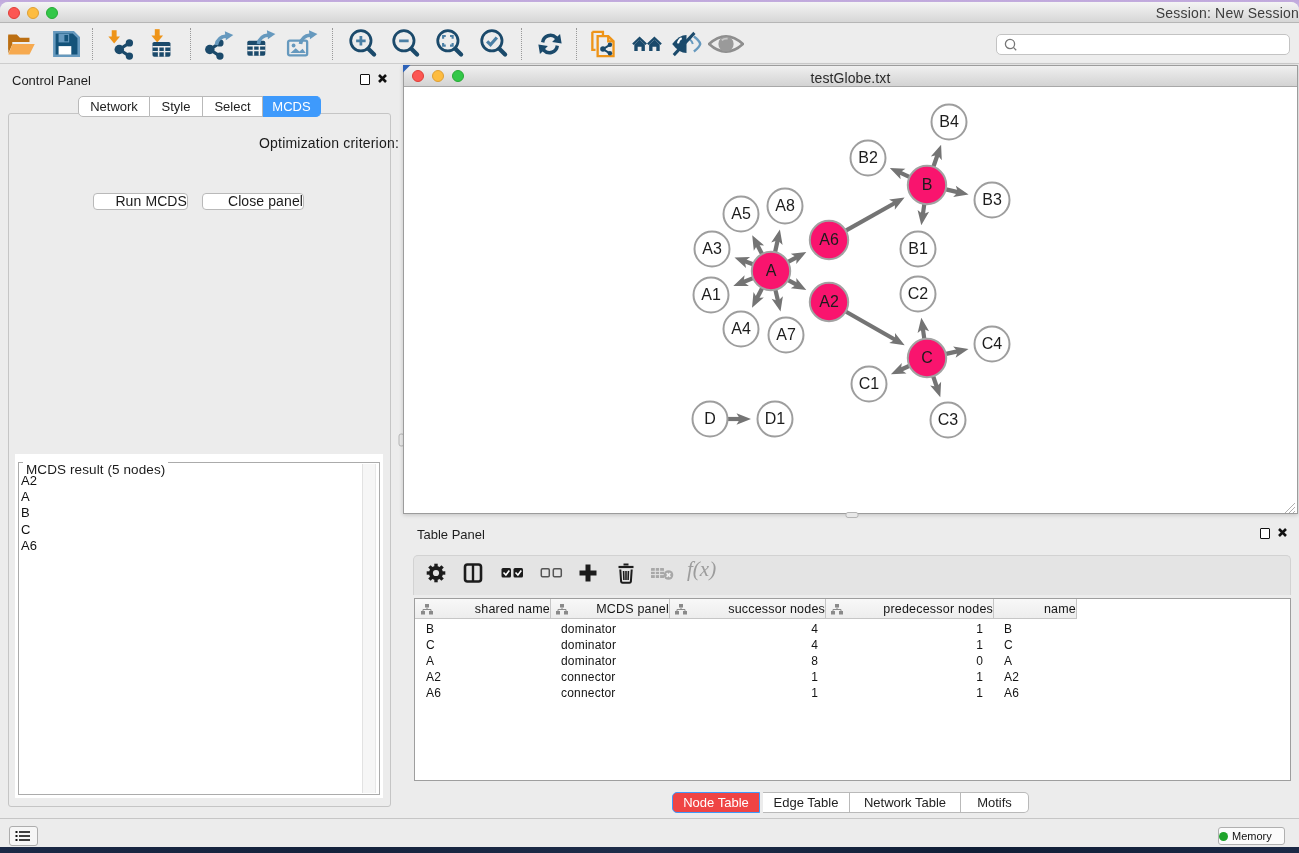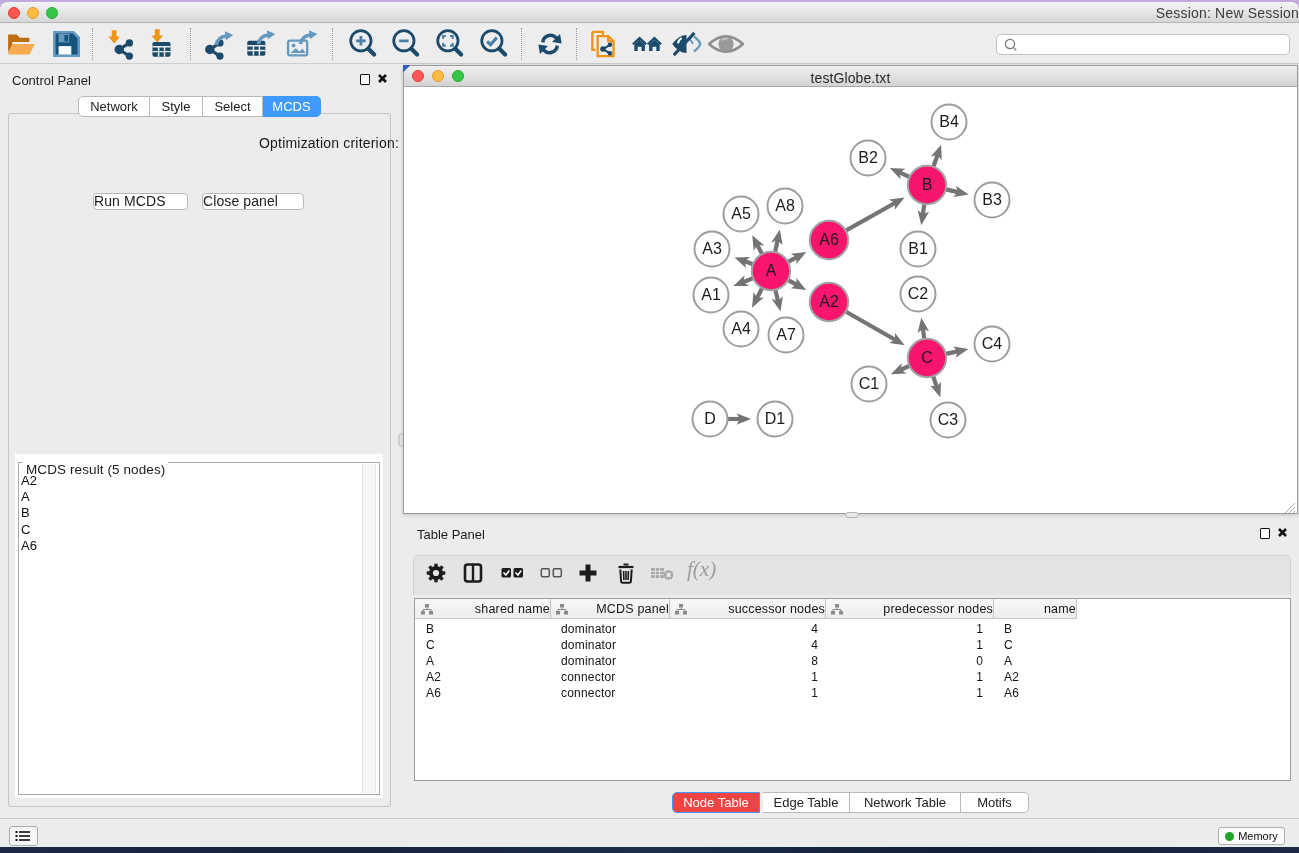--- a/index.html
+++ b/index.html
@@ -16,21 +16,21 @@
 
 #cp{left:0;top:63px;width:399px;height:753px}
 #cphead{left:12px;top:8px;font-size:13px;color:#1e1e1e}
 .sqicon{width:10px;height:11px;border:1.5px solid #111;border-radius:1px;background:#fff}
 .xicon{width:11px;height:11px}
 .tab{top:31px;height:21px;border:1px solid #b9b9b9;background:#fff;font-size:13px;color:#222;text-align:center;line-height:19px}
 #gbox{left:8px;top:48px;width:383px;height:694px;border:1px solid #c5c5c5;border-radius:3px}
 #optlab{left:0;top:70px;width:399px;text-align:right;font-size:14px;letter-spacing:0.2px;color:#1b1b1b}
 #combo{left:43px;top:95px;width:312px;height:20px;background:#fff;border:1px solid #b2b2b2;border-radius:5px;font-size:14px;letter-spacing:0.15px;color:#111;line-height:18px;padding-left:9px}
 #spin{right:-1px;top:-1px;width:21px;height:20px;border-radius:0 5px 5px 0;background:linear-gradient(#6ab2fb,#2f80ee)}
-.btn{top:128px;height:17px;background:#fff;border:1px solid #b9b9b9;border-radius:4px;font-size:14px;letter-spacing:0.1px;color:#1b1b1b;text-align:left;line-height:15px}
+.btn{top:128px;height:17px;background:#fff;border:1px solid #b9b9b9;border-radius:4px;font-size:14px;letter-spacing:0.1px;color:#1b1b1b;text-align:right;line-height:15px}
 #mcdswhite{left:15px;top:389px;width:368px;height:344px;background:#fff}
 #mcdsborder{left:3px;top:8px;width:362px;height:333px;border:1px solid #ababab}
 #mcdslab{left:8px;top:1px;background:#fff;padding:7px 3px;font-size:13.5px;letter-spacing:0.1px;color:#1b1b1b}
 #mcdslist{left:6px;top:19px;font-size:13px;color:#111;line-height:16.2px}
 #mcdssb{left:347px;top:10px;width:14px;height:329px;background:#f6f6f6;border-left:1px solid #e2e2e2;border-right:1px solid #e8e8e8}
 
 #nwin{left:403px;top:63px;width:895px;height:449px;background:#fff;border:1px solid #9c9c9c;box-shadow:0 1px 4px rgba(0,0,0,.18)}
 #ntitle{left:0;top:0;width:893px;height:21px;background:linear-gradient(#f0f0f0,#d3d3d3);border-bottom:1px solid #a8a8a8}
 #ntext{width:100%;top:4px;text-align:center;font-size:14px;letter-spacing:0.1px;color:#2a2a2a}
 
@@ -39,21 +39,21 @@
 #tptoolbar{left:9px;top:38px;width:878px;height:40px;background:#e4e4e4;border:1px solid #d2d2d2;border-radius:5px 5px 0 0;border-bottom:none}
 #ttable{left:10px;top:81px;width:877px;height:183px;background:#fff;border:1px solid #9e9e9e}
 #thead{left:0;top:0;width:661px;height:20px;background:linear-gradient(#f8f8f8,#ededed);border-bottom:1px solid #c6c6c6}
 .hsep{top:0;width:0;height:20px;border-left:1px solid #c6c6c6}
 .hlab{top:3px;font-size:12.5px;letter-spacing:0.2px;color:#161616;text-align:right}
 .cell{font-size:12px;letter-spacing:0.2px;color:#141414;height:16px}
 .tabb{top:275px;height:21px;background:#fff;border:1px solid #b9b9b9;font-size:13px;color:#222;text-align:center;line-height:19px}
 
 #sbar{left:0;top:816px;width:1299px;height:29px;background:#ececec;border-top:1px solid #c6c6c6}
 #listbtn{left:9px;top:7px;width:29px;height:20px;background:#f6f6f6;border:1px solid #adadad;border-radius:3px}
-#membtn{left:1218px;top:8px;width:67px;height:18px;background:#fbfbfb;border:1px solid #b0b0b0;border-radius:3px;font-size:11px;color:#111;line-height:16px;text-align:center}
+#membtn{left:1218px;top:8px;width:67px;height:18px;background:#fbfbfb;border:1px solid #b0b0b0;border-radius:3px;font-size:11px;color:#111;line-height:16px;}
 </style></head><body>
 <div class="abs" id="deskTop"></div>
 <div class="abs" id="appwin">
  <div class="abs" id="titlebar">
   <div class="abs tl" style="left:8px;background:#fc5753;border:0.5px solid #df3e38"></div>
   <div class="abs tl" style="left:27px;background:#fdbc40;border:0.5px solid #de9f34"></div>
   <div class="abs tl" style="left:46px;background:#33c748;border:0.5px solid #27aa35"></div>
   <div class="abs" id="title">Session: New Session</div>
  </div>
  <div class="abs" id="toolbar">

